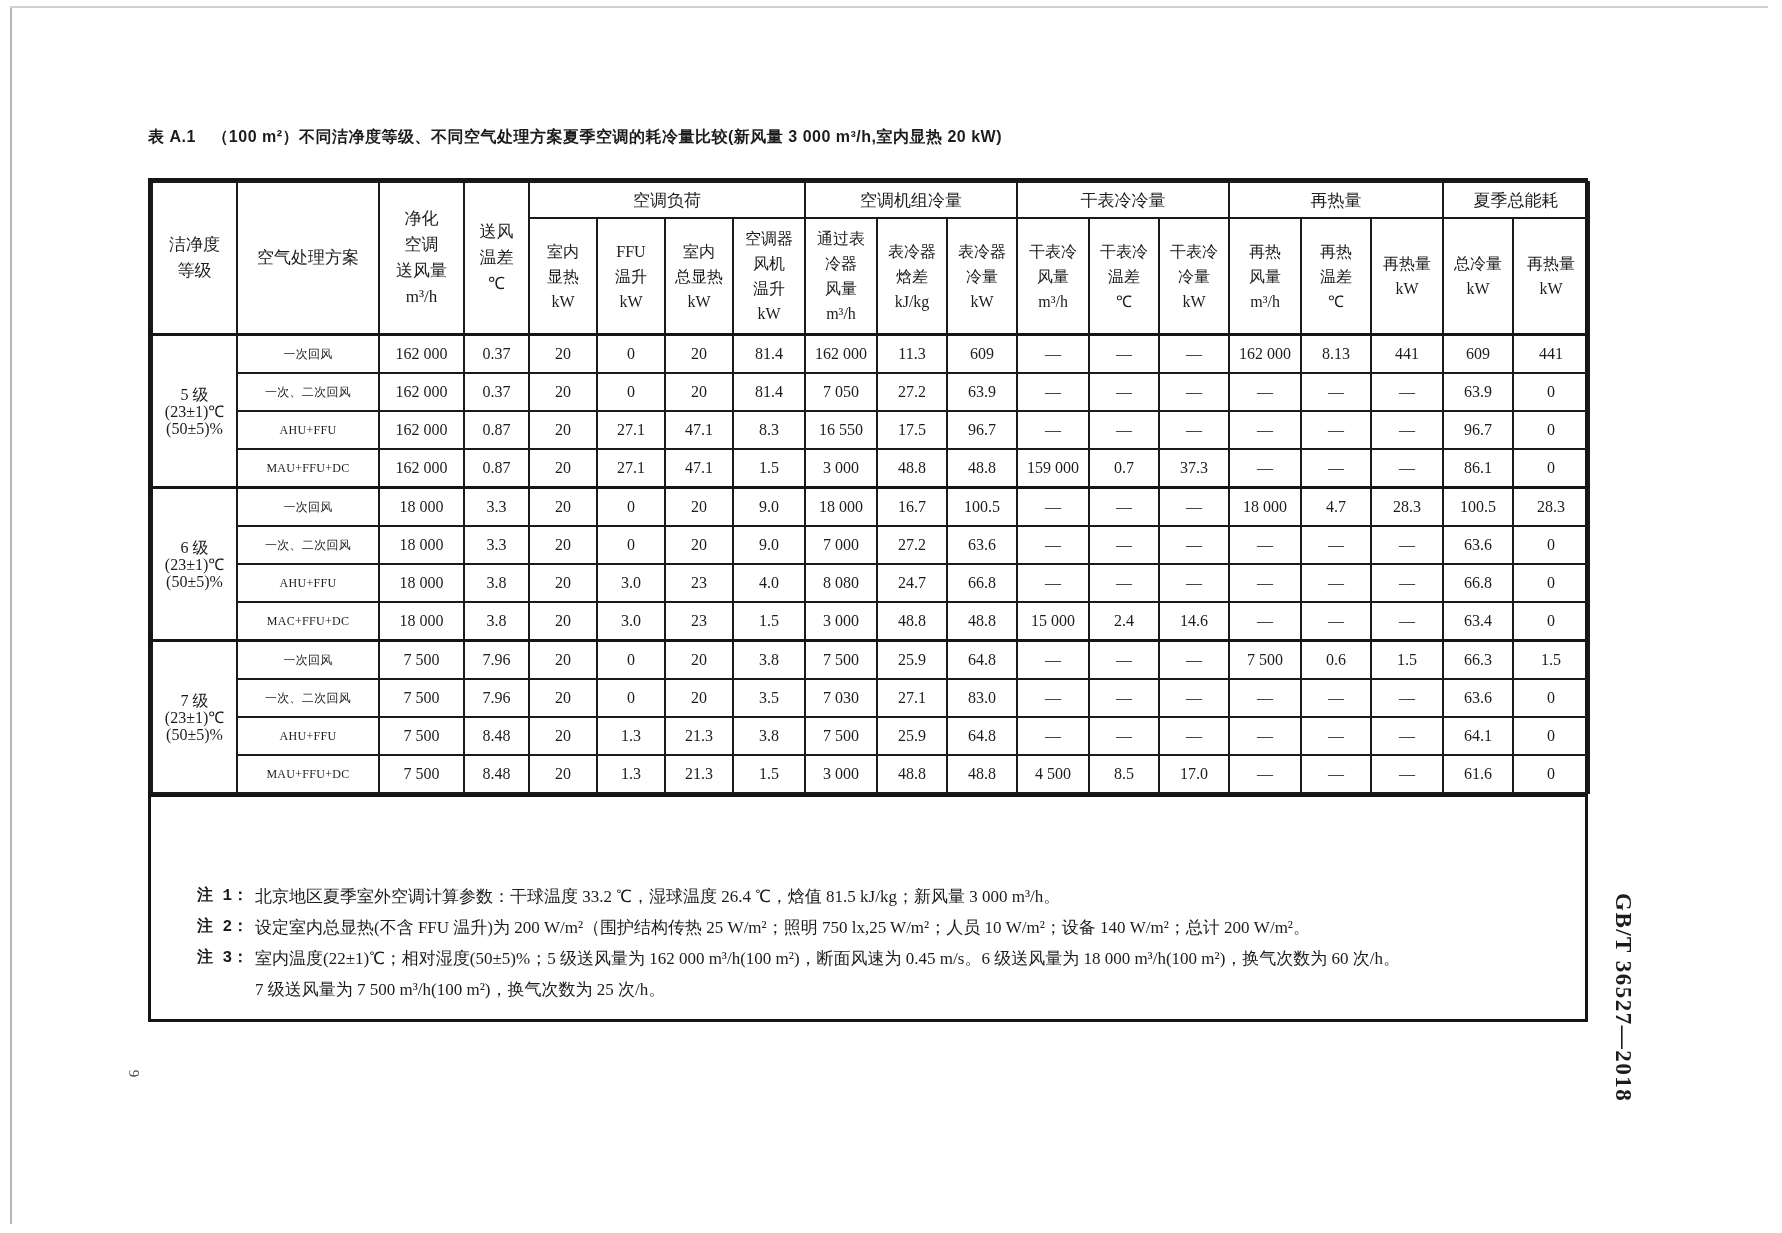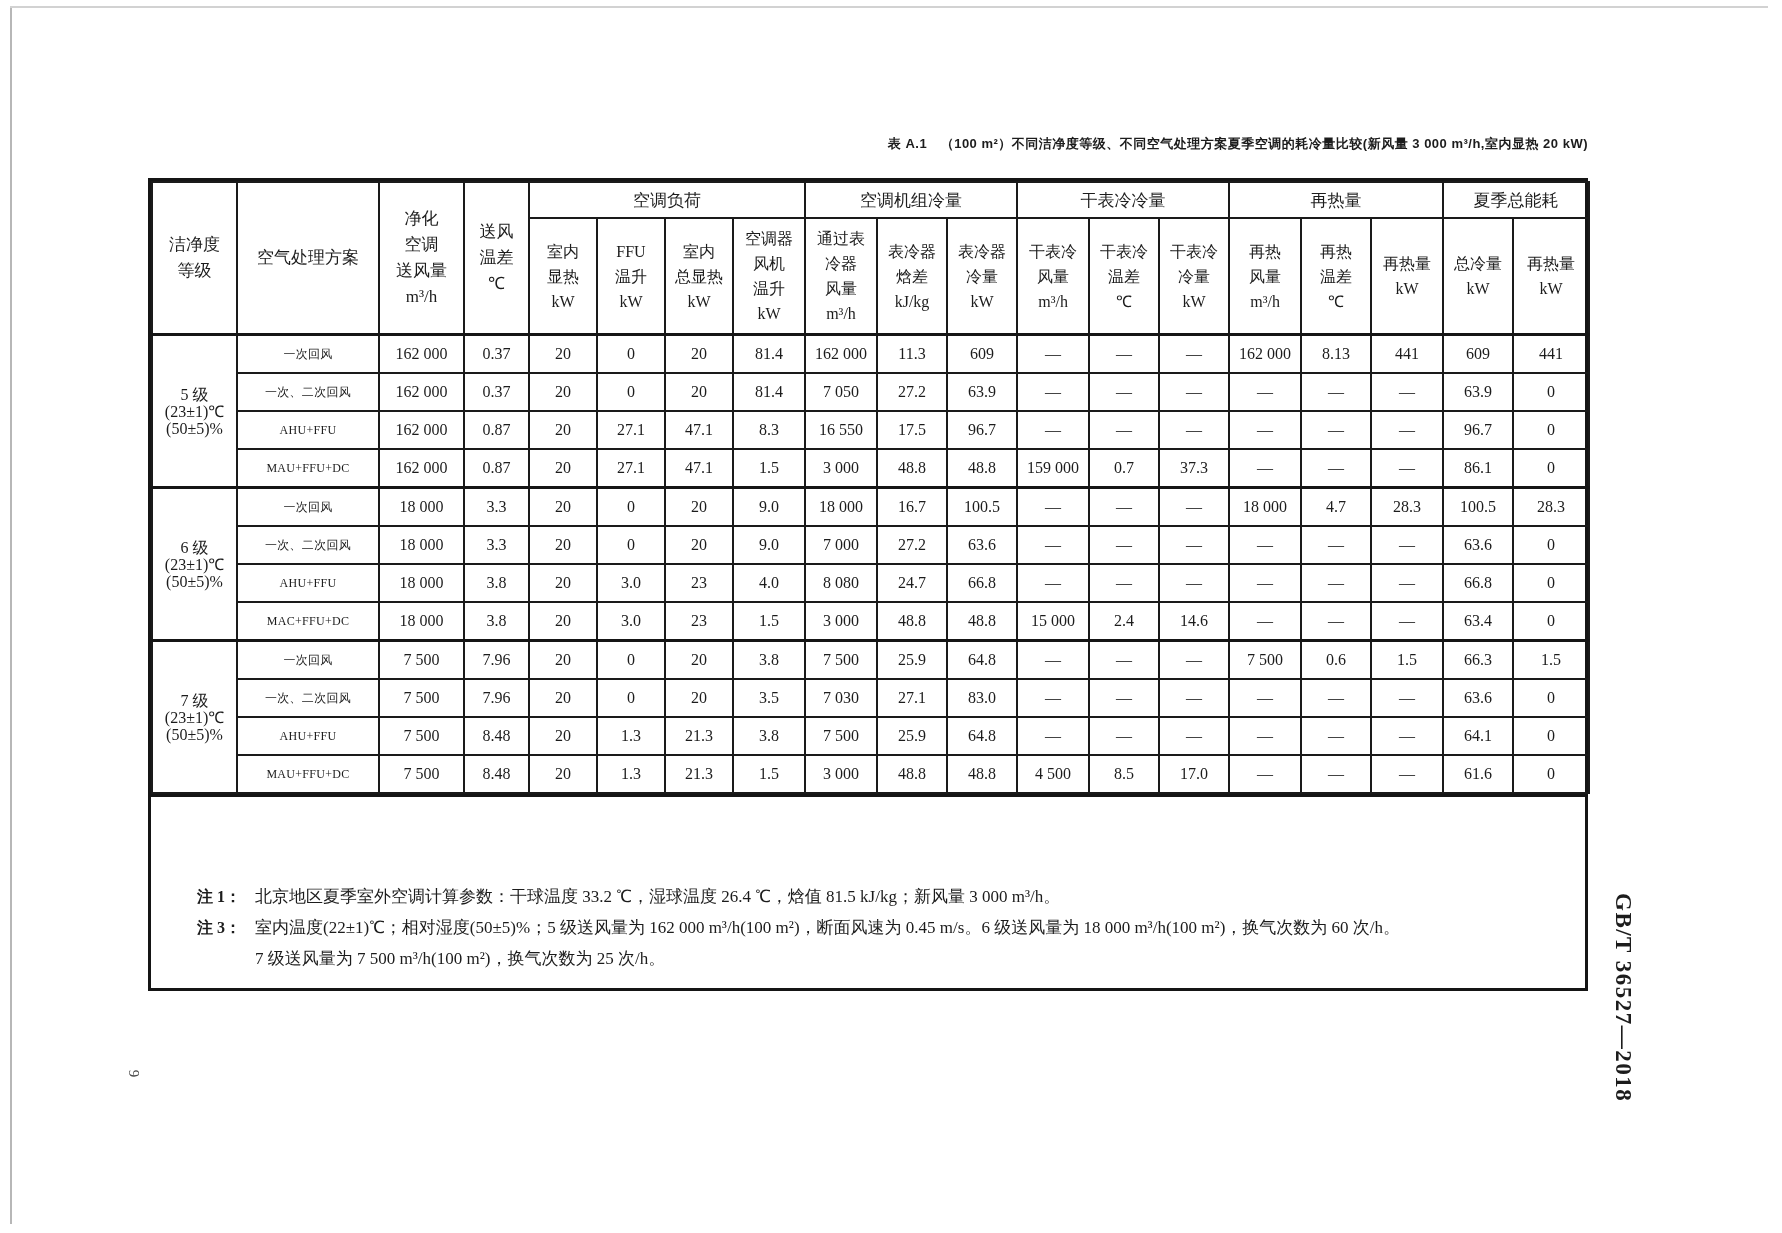--- a/index.html
+++ b/index.html
@@ -1,43 +1,43 @@
 <!DOCTYPE html>
 <html><head>
 <meta charset="utf-8">
 <style>
   html,body { margin:0; padding:0; background:#e9e9e9; }
   .page { position:relative; width:1782px; height:1233px; background:#ffffff;
           font-family:"Liberation Serif", serif; color:#1c1c1c; overflow:hidden; }
   .edge-left { position:absolute; left:10px; top:6px; width:2px; height:1218px; background:#b7b7b7; }
   .edge-top  { position:absolute; left:10px; top:6px; width:1758px; height:2px; background:#d2d2d2; }
 
-  .title { position:absolute; left:148px; top:135px; width:1440px; text-align:right;
-           font-family:"Liberation Sans", sans-serif; font-weight:bold; font-size:13px;
+  .title { position:absolute; left:148px; top:127px; width:1440px; text-align:left;
+           font-family:"Liberation Sans", sans-serif; font-weight:bold; font-size:16px;
            letter-spacing:0.5px; white-space:nowrap; }
 
   .frame { position:absolute; left:148px; top:178px; width:1440px;
            border:3px solid #151515; box-sizing:border-box; background:#fff; }
 
   table.cmp { border-collapse:collapse; table-layout:fixed; width:100%; }
   table.cmp th, table.cmp td { border:2px solid #1a1a1a; text-align:center; vertical-align:middle;
            padding:0; font-weight:normal; white-space:pre-line; overflow:hidden; }
   tr.group-row th { height:34px; font-size:17px;margin-left:8px; }
   tr.sub-row th { height:114px; font-size:16px; line-height:25px; }
   th.span-head { font-size:16px; line-height:26px; }
   tr.sub-row th, thead th[rowspan] { border-bottom:3px solid #151515; }
   tbody td { height:36px; font-size:16px; }
   td.scheme-cell { font-size:12px; letter-spacing:0.3px; }
   td.class-cell { font-size:16px; line-height:17px; }
   tbody tr.group-start td { border-top:3px solid #151515; }
 
   .notes { border-top:3px solid #151515; padding:84px 34px 14px 46px; }
   .note { display:flex; align-items:flex-start; font-size:17px; line-height:31px; }
   .note-label { flex:none; width:58px; font-weight:bold;
-                font-family:Liberation Serif, serif; font-size:16px; }
+                font-family:Liberation Mono, monospace; font-size:16px; }
   .note-text { flex:1; white-space:pre-line; }
 
   .doc-code { position:absolute; left:1636px; top:893px; transform:rotate(90deg);
               transform-origin:0 0; font-weight:bold; font-size:23px; letter-spacing:1.5px;
               white-space:nowrap; font-family:"Liberation Serif", serif; }
   .page-num { position:absolute; left:130px; top:1065px; transform:rotate(90deg);
               font-size:15px; color:#4a4a4a; }
 </style>
 </head>
 <body>
@@ -388,20 +388,24 @@
           </tr>
         </tbody>
     </table>
 
     <div class="notes">
       <div class="note">
         <div class="note-label">注 1：</div>
         <div class="note-text">北京地区夏季室外空调计算参数：干球温度 33.2 ℃，湿球温度 26.4 ℃，焓值 81.5 kJ/kg；新风量 3 000 m³/h。</div>
       </div>
       <div class="note">
+        <div class="note-label">注 2：</div>
+        <div class="note-text">设定室内总显热(不含 FFU 温升)为 200 W/m²（围护结构传热 25 W/m²；照明 750 lx,25 W/m²；人员 10 W/m²；设备 140 W/m²；总计 200 W/m²。</div>
+      </div>
+      <div class="note">
         <div class="note-label">注 3：</div>
         <div class="note-text">室内温度(22±1)℃；相对湿度(50±5)%；5 级送风量为 162 000 m³/h(100 m²)，断面风速为 0.45 m/s。6 级送风量为 18 000 m³/h(100 m²)，换气次数为 60 次/h。
 7 级送风量为 7 500 m³/h(100 m²)，换气次数为 25 次/h。</div>
       </div>
     </div>
   </div>
 
   <div class="doc-code">GB/T 36527—2018</div>
   <div class="page-num">9</div>
 </div>

